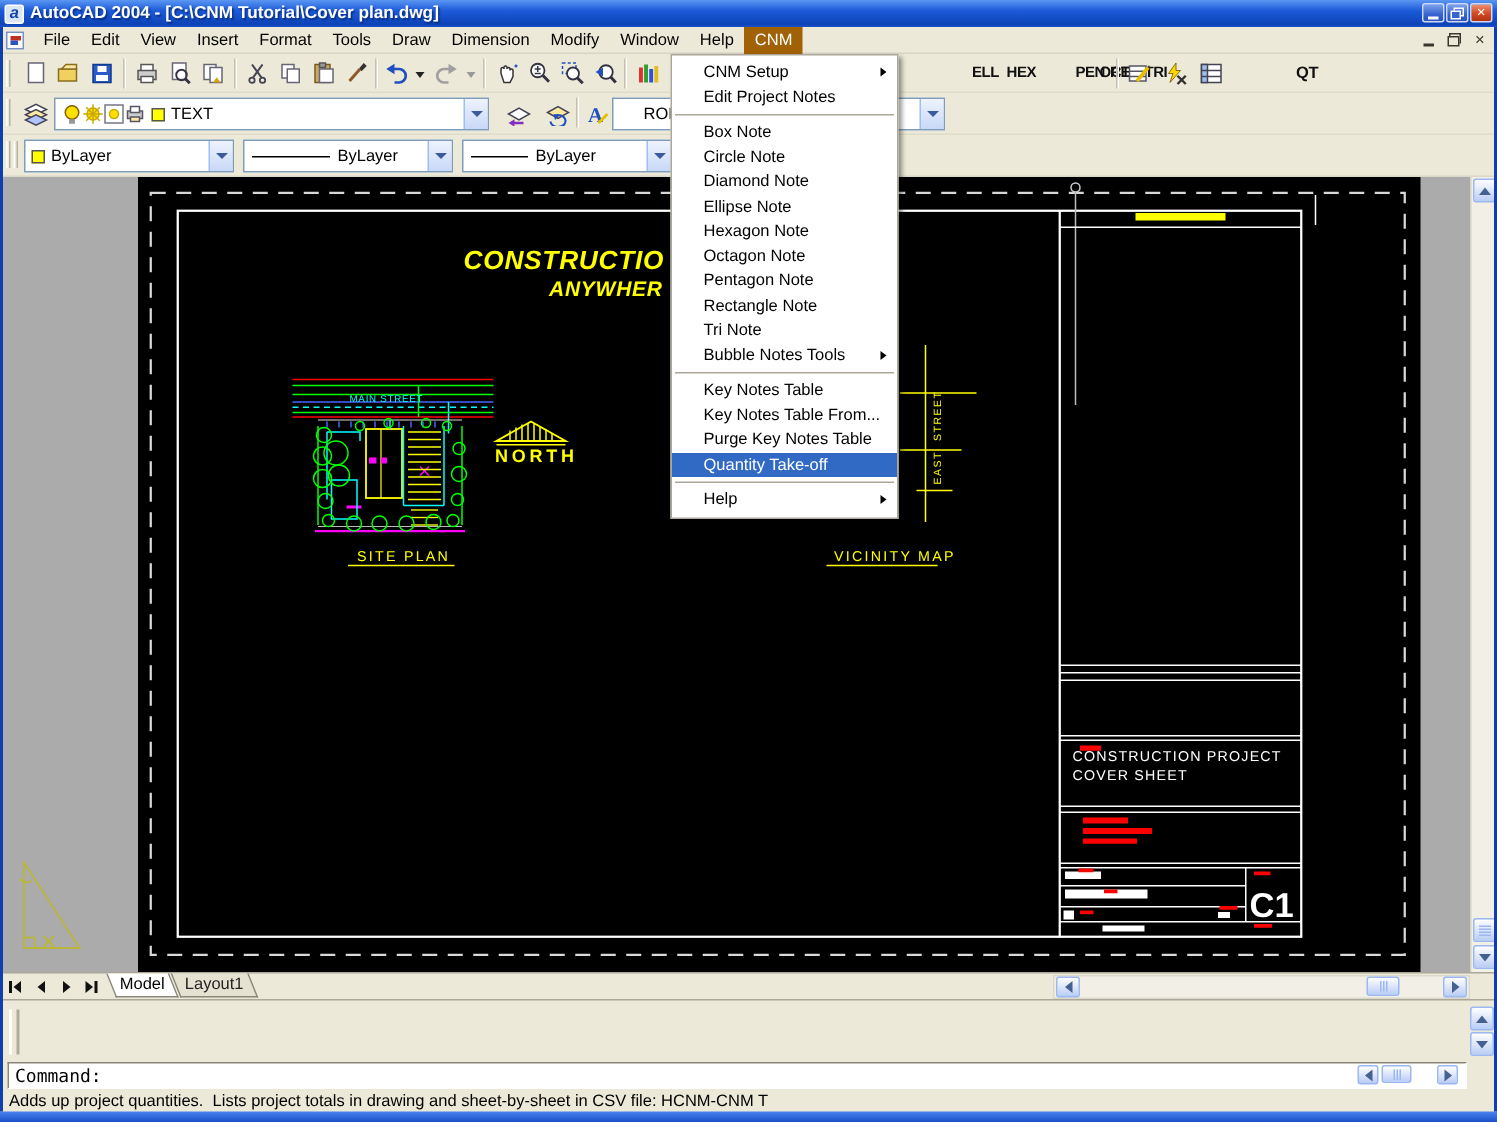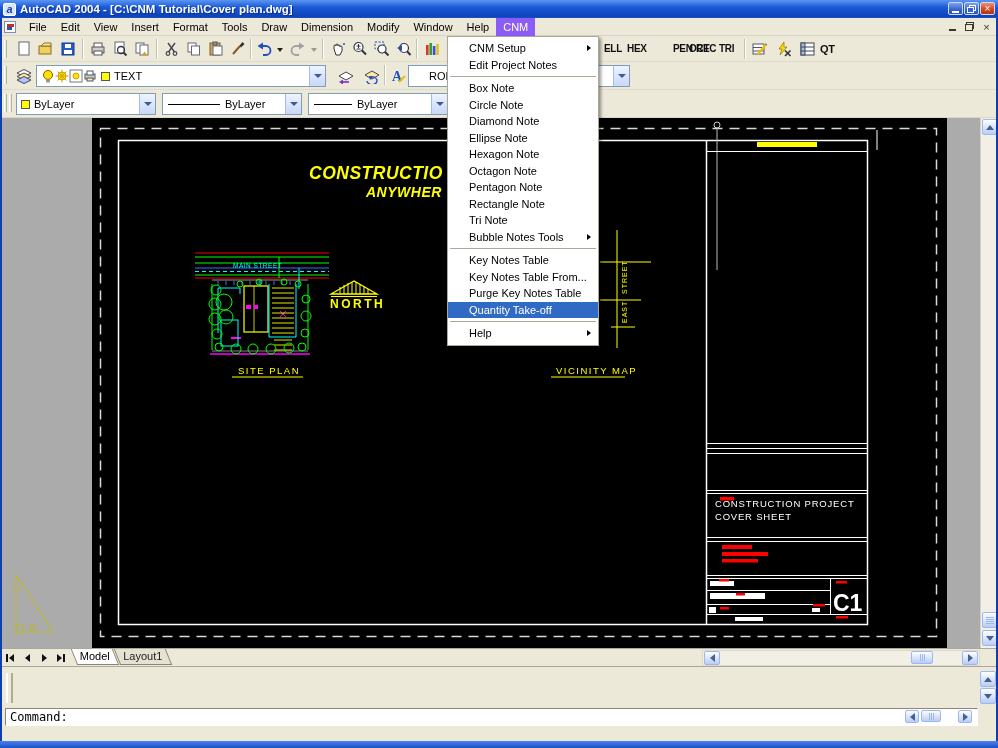--- a/index.html
+++ b/index.html
@@ -21,40 +21,40 @@
   .g-res{position:relative;width:9px;height:8px;}
   .g-res:before{content:'';position:absolute;top:0;right:0;width:5px;height:4px;border:1px solid #fff;}
   .g-res:after{content:'';position:absolute;left:0;bottom:0;width:5px;height:4px;border:1px solid #fff;background:#3763cf;}
   
   .menubar{position:absolute;left:0;top:18px;width:998px;height:18px;background:#ece9d8;
     border-bottom:1px solid #d8d4c8;display:flex;align-items:center;}
   .mdiicon{width:12px;height:12px;margin:0 6px 0 4px;background:#fff;border:1px solid #7a90c0;position:relative;}
   .mdiicon:before{content:'';position:absolute;left:2px;top:2px;width:7px;height:3px;background:#c03020;}
   .mdiicon:after{content:'';position:absolute;left:2px;bottom:2px;width:5px;height:3px;background:#3050c0;}
   .mitem{padding:0 7px;height:18px;line-height:18px;color:#000;}
-  .mitem.active{background:#8b5cf6;color:#fff;}
+  .mitem.active{background:#a16207;color:#fff;}
   .mdi-btns{position:absolute;right:4px;top:2px;display:flex;gap:2px;}
   .mdib{width:15px;height:13px;display:flex;align-items:center;justify-content:center;color:#3a372e;font-size:11px;}
   .gm-min{width:7px;height:2px;background:#3a372e;margin-top:7px;}
   .gm-res{position:relative;width:9px;height:9px;}
   .gm-res:before{content:'';position:absolute;top:0;right:0;width:6px;height:5px;border:1px solid #3a372e;}
   .gm-res:after{content:'';position:absolute;left:0;bottom:0;width:6px;height:5px;border:1px solid #3a372e;background:#ece9d8;}
   
   .tbrow{position:absolute;left:0;width:998px;background:#ece9d8;}
   .tb1{top:36px;height:26px;border-bottom:1px solid #e0dccb;}
   .tb2{top:62px;height:28px;border-bottom:1px solid #e0dccb;}
   .tb3{top:90px;height:28px;border-bottom:1px solid #dcd8c8;}
   .grip{position:absolute;top:4px;width:3px;height:18px;border-left:1px solid #fff;border-right:1px solid #b8b4a4;}
   .tsep{position:absolute;top:3px;width:2px;height:20px;border-left:1px solid #c5c1b0;border-right:1px solid #fff;}
   .tbtn{position:absolute;top:2px;width:24px;height:22px;display:flex;align-items:center;justify-content:center;}
   .tbtn svg{display:block;}
   .ddbtn{position:absolute;top:2px;width:11px;height:22px;display:flex;align-items:center;justify-content:center;}
   .dtri{width:0;height:0;border-top:4px solid #222;border-left:3.5px solid transparent;border-right:3.5px solid transparent;margin-top:2px;}
   .dtri.dis{border-top-color:#999;}
-  .txtbtn{position:absolute;top:3px;height:20px;line-height:20px;text-align:left;font-size:10px;font-weight:700;color:#111;letter-spacing:-0.3px;}
+  .txtbtn{position:absolute;top:3px;height:20px;line-height:20px;text-align:left;font-size:10px;font-weight:700;color:#111;letter-spacing:-0.3px;padding-left:44px;}
   .combo{position:absolute;background:#fff;border:1px solid #7f9db9;display:flex;align-items:center;}
   .combo .dd{position:absolute;right:0;top:0;bottom:0;width:16px;background:linear-gradient(#eef3fd,#c8d8f8);
     border-left:1px solid #9ebef5;display:flex;align-items:center;justify-content:center;}
   .chev{width:0;height:0;border-top:4px solid #3a5a9c;border-left:4px solid transparent;border-right:4px solid transparent;}
   .swatch{width:9px;height:9px;background:#ffff00;border:1px solid #555;margin:0 4px;}
   .cline{height:1px;background:#000;margin:0 5px;}
   .combo .val{font-size:11px;color:#000;}
   
   .canvas{position:absolute;left:0;top:118px;width:998px;height:530px;background:#ababab;overflow:hidden;}
   .canvas svg{position:absolute;left:0;top:0;}
@@ -654,20 +654,23 @@
     <div class="hthumb" style="left:921px;top:43px;width:20px;height:12px">
         <i></i>
         <i></i>
         <i></i>
       </div>
     <div class="sbtn" style="left:958px;top:43px;width:14px;height:13px">
         <span class="tri-rt"></span>
       </div>
   </div>
 
+  <div class="statusbar">
+    <span>Adds up project quantities.  Lists project totals in drawing and sheet-by-sheet in CSV file: HCNM-CNM T</span>
+  </div>
   <div class="taskstrip"></div>
 
   <div class="edge" style="left:0"></div>
   <div class="edge" style="right:0"></div>
 
   <div class="cnm-menu">
     <div class="menu-item"><span>CNM Setup</span><span class="subarrow"></span></div>
     <div class="menu-item"><span>Edit Project Notes</span></div>
     <div class="menu-sep"></div>
     <div class="menu-item"><span>Box Note</span></div>

